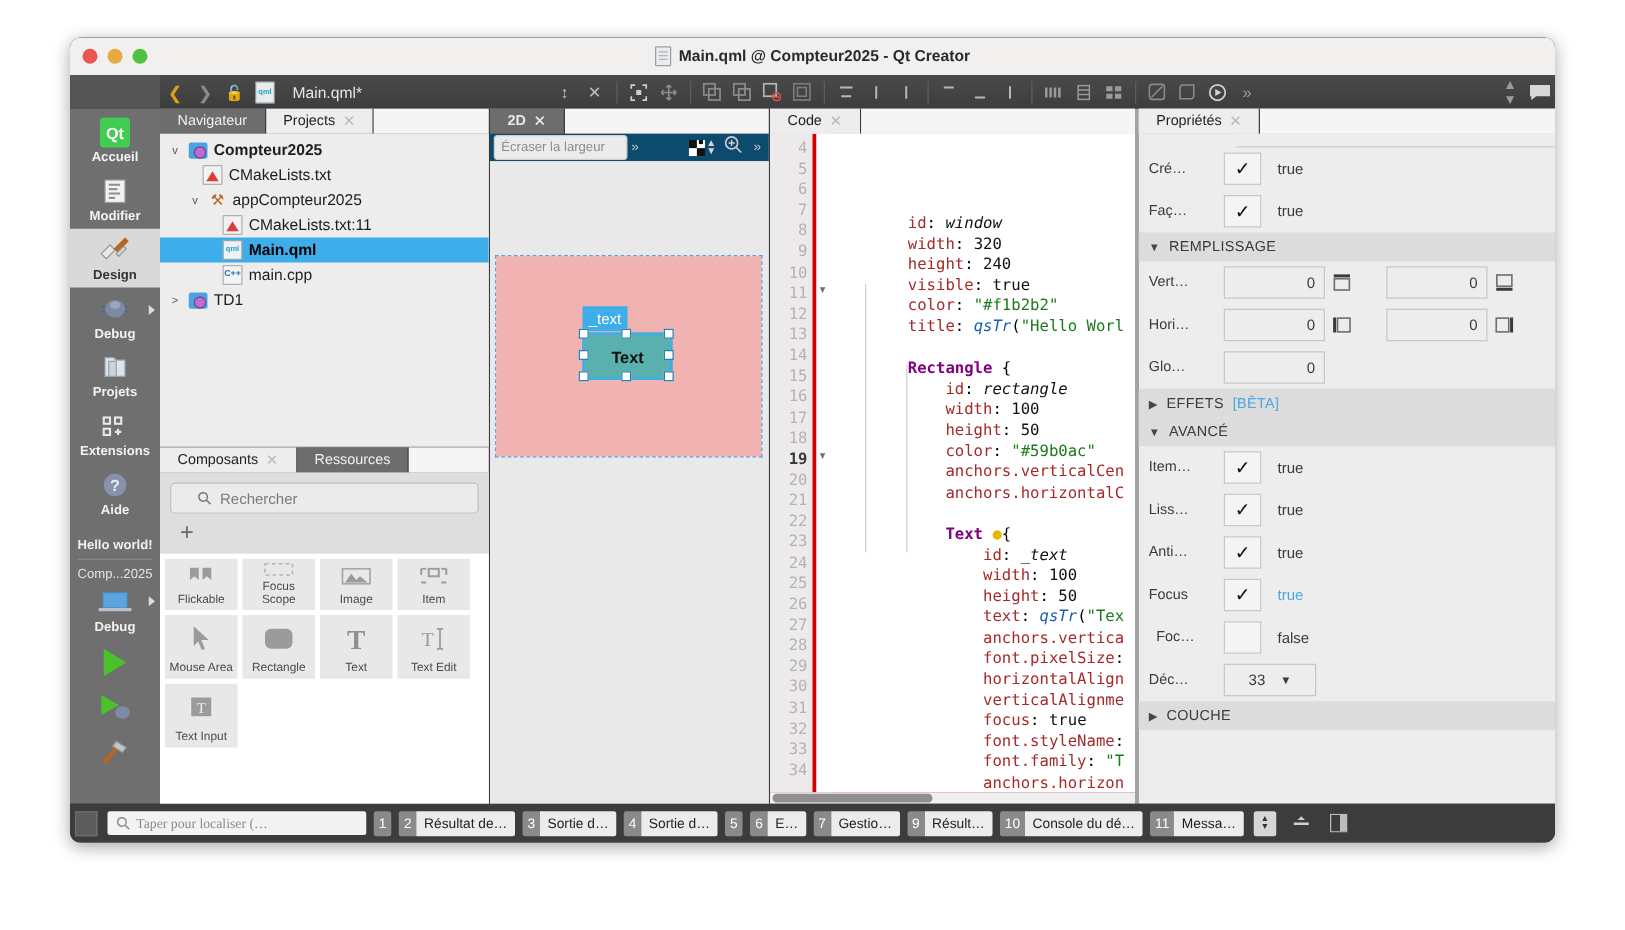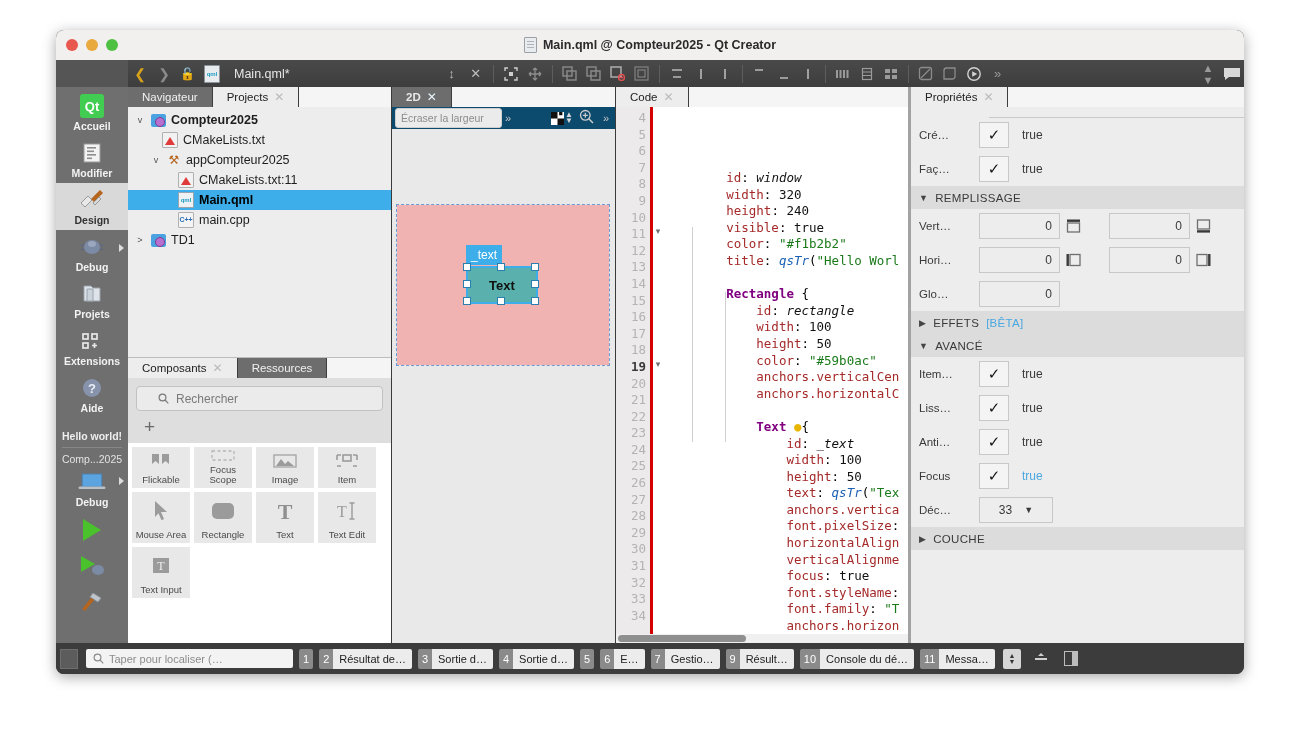--- a/index.html
+++ b/index.html
@@ -198,21 +198,21 @@
   .padico{ width:15px;height:14px;margin-left:6px;position:relative;}
   .combo{ width:72px;height:24px;background:#ededed;border:1px solid #c8c8c8;
           display:flex;align-items:center;justify-content:center;gap:12px;font-size:12px;color:#3a3a3a;}
   .topline{ height:10px; background:#ededed; border-bottom:1px solid #c9c9c9; margin:0 0 0 78px;}
 
   
   .bottom{ position:absolute; left:0; bottom:0; width:1188px; height:31px;
            background:#3c3c3c; display:flex; align-items:center; padding:0 4px; }
   .sqbtn{ width:16px;height:18px;background:#5c5c5c;border:1px solid #6e6e6e; }
   .locate{ width:200px; height:19px; background:#f3f3f3; border-radius:2px; margin-left:8px;
-           display:flex; align-items:center; gap:5px; padding-left:7px; font-size:11px; color:#8c8c8c;}
+           display:flex; align-items:center; gap:5px; padding-left:7px; font-size:11px; color:#8c8c8c;font-family:Liberation Serif, serif;}
   .pane{ display:flex; align-items:stretch; margin-left:6px; height:20px; }
   .pnum{ background:#8a8a8a; color:#fff; font-size:11px; padding:0 4px; display:flex; align-items:center;
          border-radius:2px 0 0 2px;}
   .pname{ background:#ececec; color:#222; font-size:11px; padding:0 6px; display:flex; align-items:center;
           border-radius:0 2px 2px 0; white-space:nowrap;}
   .pane.numonly .pnum{ border-radius:2px; }
   .spin{ width:18px;height:20px;background:#d6d6d6;border-radius:2px;margin-left:8px;
          display:flex;flex-direction:column;align-items:center;justify-content:center;color:#333;font-size:7px;line-height:6px;}
   .bicon{ width:20px;height:20px;margin-left:10px;display:flex;align-items:center;justify-content:center;color:#cfcfcf;}
 </style>
@@ -883,20 +883,25 @@
           <div class="plabel">Anti…</div>
           <div class="cbox">✓</div>
           <div class="pval">true</div>
         </div>
         <div class="prow">
           <div class="plabel">Focus</div>
           <div class="cbox">✓</div>
           <div class="pval blue">true</div>
         </div>
         <div class="prow">
+          <div class="plabel ind">Foc…</div>
+          <div class="cbox"></div>
+          <div class="pval">false</div>
+        </div>
+        <div class="prow">
           <div class="plabel">Déc…</div>
           <div class="combo">
             <span>33</span>
             <span style="font-size:9px;">▼</span>
           </div>
         </div>
 
         <div class="section">
           <span class="caret">▶</span>
           <span>COUCHE</span>

